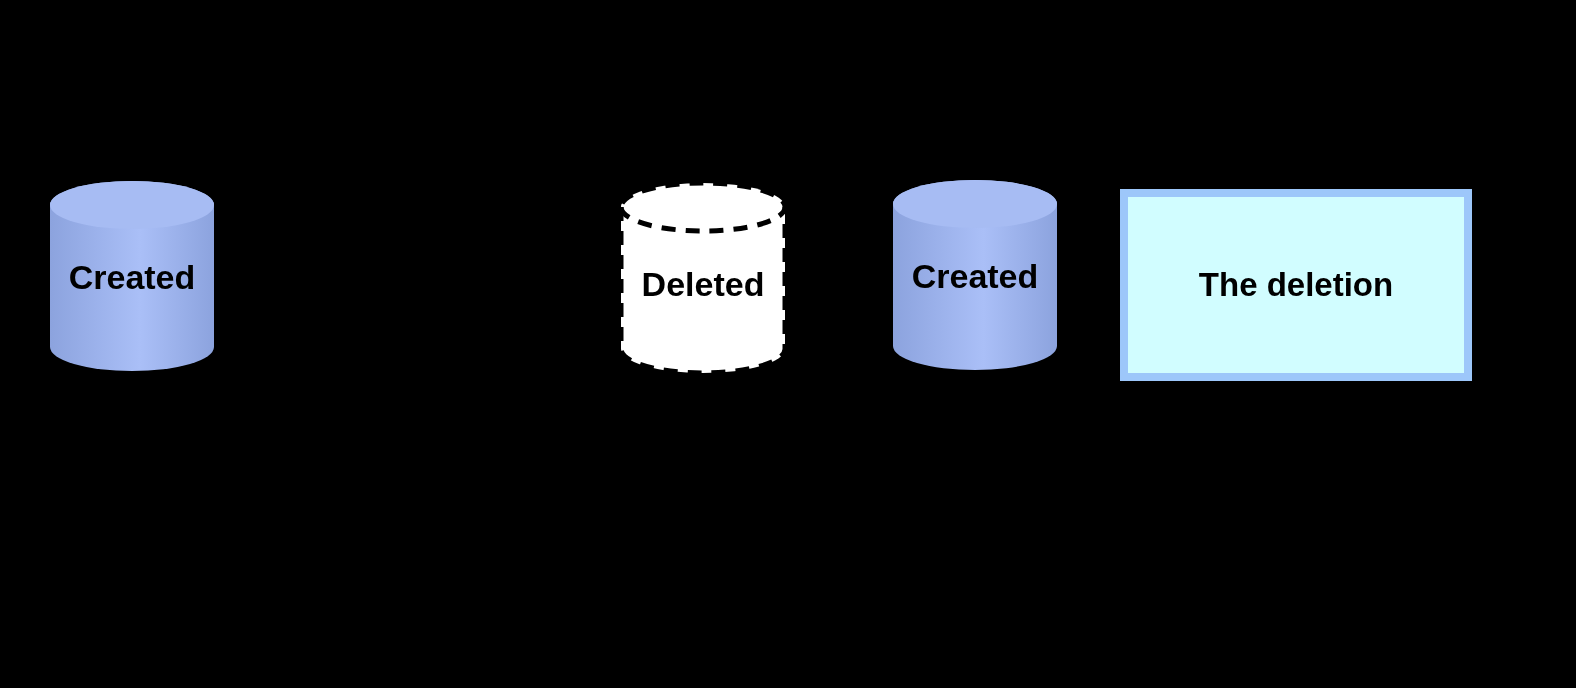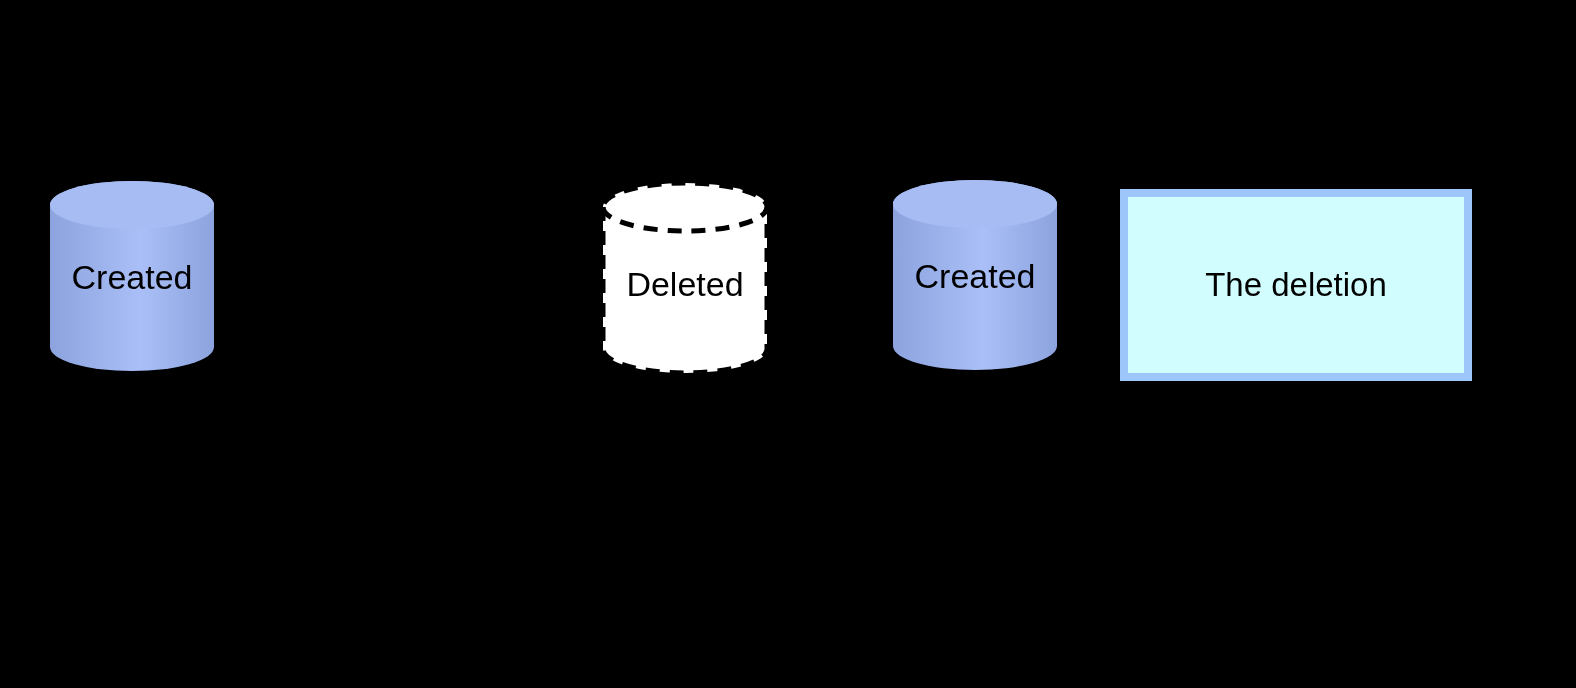--- a/index.html
+++ b/index.html
@@ -10,20 +10,21 @@
   #canvas {
     position: relative;
     width: 1576px;
     height: 688px;
     background: #000000;
     overflow: hidden;
     font-family: "Liberation Sans", sans-serif;
   }
   .cylinder {
     position: absolute;
+    font-weight: bold;
   }
   .cylinder svg {
     overflow: visible;
     display: block;
   }
   .cyl-label {
     font-family: "Liberation Sans", sans-serif;
     font-size: 34px;
     fill: #000000;
     text-anchor: middle;
@@ -43,24 +44,25 @@
     background: #D1FDFF;
     border: 8px solid #9DC7FA;
     display: flex;
     flex-direction: column;
     align-items: center;
     justify-content: center;
     text-align: center;
     color: #000000;
     font-size: 33px;
     line-height: 48px;
+    font-weight: bold;
   }
   
   #cyl-created-left  { left: 50px;  top: 181px; width: 164px; height: 190px; }
-  #cyl-deleted       { left: 603px; top: 183px; width: 164px; height: 190px; }
+  #cyl-deleted       { left: 621px; top: 183px; width: 164px; height: 190px; }
   #cyl-created-right { left: 893px; top: 180px; width: 164px; height: 190px; }
 </style>
 </head>
 <body>
 
 <div id="canvas">
 
   <svg width="0" height="0" style="position:absolute" aria-hidden="true">
     <defs>
       <linearGradient id="cyl-body-grad" x1="0" y1="0" x2="1" y2="0">

